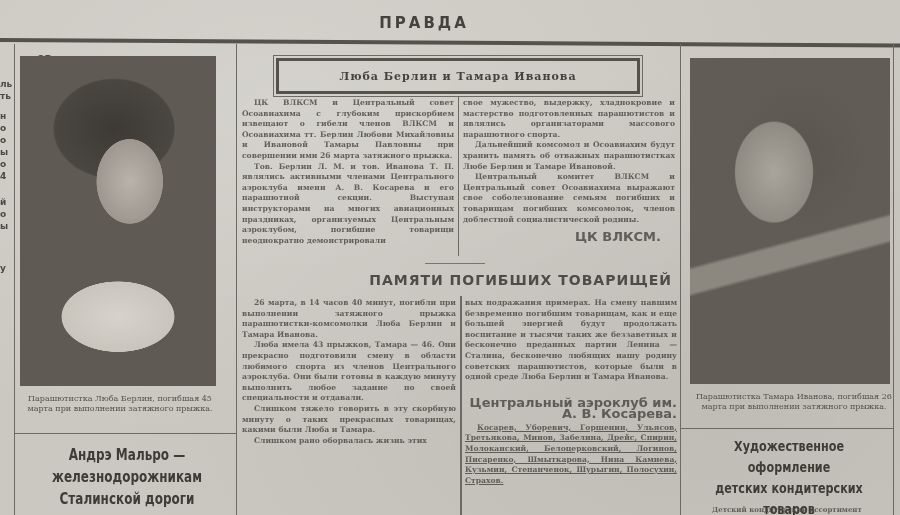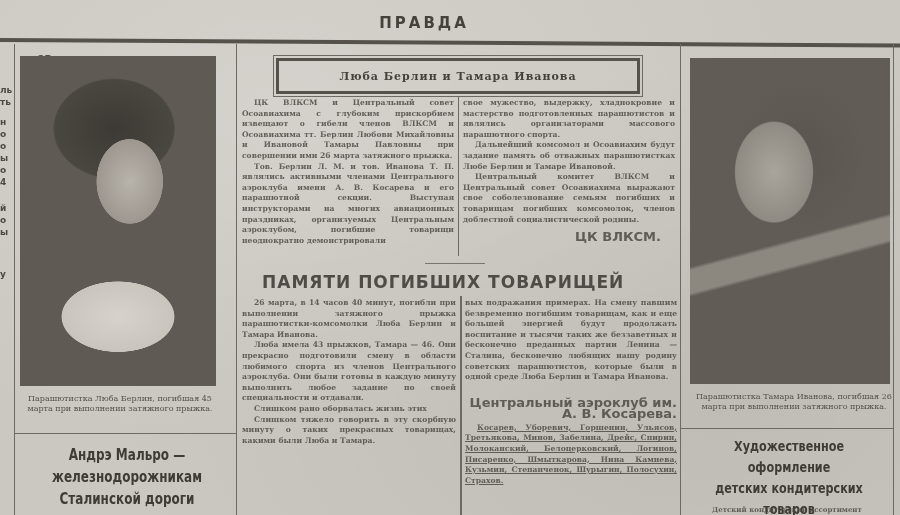--- a/index.html
+++ b/index.html
@@ -60,22 +60,22 @@
     font-family:"DejaVu Serif", serif; font-weight:bold; font-size:11px; color:#45413c;
     letter-spacing:1px;
   }
   .col {
     position:absolute; font-size:7.6px; line-height:10.6px; text-align:justify; color:#4a4641;
     font-weight:bold; opacity:0.82;
   }
   .col p { margin:0; text-indent:12px; }
   .sign { text-align:right; font-weight:bold; font-family:"DejaVu Sans", sans-serif; font-size:13px; line-height:11px; }
   .headline2 {
-    position:absolute; left:262px; top:272px; width:410px; text-align:left;
-    font-family:"DejaVu Sans", sans-serif; font-size:17px; font-weight:bold; letter-spacing:1px; color:#4f4b46;
+    position:absolute; left:262px; top:272px; width:410px; text-align:right;
+    font-family:"DejaVu Sans", sans-serif; font-size:14px; font-weight:bold; letter-spacing:1px; color:#4f4b46;
   }
   .short-rule { position:absolute; left:425px; top:263px; width:60px; height:1px; background:#7a766f; }
   .sub-headline {
     position:absolute; text-align:center; font-family:"DejaVu Sans", sans-serif;
     font-weight:bold; color:#3f3b36; transform:scaleX(0.8);
   }
 </style>
 </head>
 <body>
 
@@ -88,21 +88,21 @@
 <div class="vline" style="left:236px; top:44px; height:471px;"></div>
 <div class="vline" style="left:458px; top:96px; height:160px;"></div>
 <div class="vline" style="left:460px; top:296px; height:219px; width:2px;"></div>
 <div class="vline" style="left:680px; top:44px; height:471px;"></div>
 <div class="vline" style="left:893px; top:44px; height:471px;"></div>
 <div class="hline" style="left:14px; top:433px; width:222px;"></div>
 <div class="hline" style="left:680px; top:428px; width:213px;"></div>
 
 <div class="left-edge">
   <span style="font-size:11px;margin-left:37px;">ов</span>
-  <span style="margin-top:20px;">ль</span>
+  <span style="margin-top:14px;">ль</span>
   <span>ть</span>
   <span style="margin-top:8px;">н</span>
   <span>о</span>
   <span>о</span>
   <span>ы</span>
   <span>о</span>
   <span>4</span>
   <span style="margin-top:14px;">й</span>
   <span>о</span>
   <span>ы</span>
@@ -116,33 +116,33 @@
 <div class="caption" style="left:696px; top:392px; width:196px;">Парашютистка Тамара Иванова, погибшая 26 марта при выполнении затяжного прыжка.</div>
 
 <div class="headline-box">Люба Берлин и Тамара Иванова</div>
 
 <div class="col" style="left:242px; top:98px; width:212px;">
   <p>ЦК ВЛКСМ и Центральный совет Осоавиахима с глубоким прискорбием извещают о гибели членов ВЛКСМ и Осоавиахима тт. Берлин Любови Михайловны и Ивановой Тамары Павловны при совершении ими 26 марта затяжного прыжка.</p>
   <p>Тов. Берлин Л. М. и тов. Иванова Т. П. являлись активными членами Центрального аэроклуба имени А. В. Косарева и его парашютной секции. Выступая инструкторами на многих авиационных праздниках, организуемых Центральным аэроклубом, погибшие товарищи неоднократно демонстрировали</p>
 </div>
 <div class="col" style="left:463px; top:98px; width:212px;">
   <p style="text-indent:0">свое мужество, выдержку, хладнокровие и мастерство подготовленных парашютистов и являлись организаторами массового парашютного спорта.</p>
-  <p>Дальнейший комсомол и Осоавиахим будут задание память об отважных парашютистках Любе Берлин и Тамаре Ивановой.</p>
+  <p>Дальнейший комсомол и Осоавиахим будут хранить память об отважных парашютистках Любе Берлин и Тамаре Ивановой.</p>
   <p>Центральный комитет ВЛКСМ и Центральный совет Осоавиахима выражают свое соболезнование семьям погибших и товарищам погибших комсомолок, членов доблестной социалистической родины.</p>
   <div class="sign" style="margin-top:6px; padding-right:14px;">ЦК ВЛКСМ.</div>
 </div>
 
 <div class="short-rule"></div>
 <div class="headline2">ПАМЯТИ ПОГИБШИХ ТОВАРИЩЕЙ</div>
 
 <div class="col" style="left:242px; top:298px; width:214px;">
   <p>26 марта, в 14 часов 40 минут, погибли при выполнении затяжного прыжка парашютистки-комсомолки Люба Берлин и Тамара Иванова.</p>
   <p>Люба имела 43 прыжков, Тамара — 46. Они прекрасно подготовили смену в области любимого спорта из членов Центрального аэроклуба. Они были готовы в каждую минуту выполнить любое задание по своей специальности и отдавали.</p>
+  <p>Слишком тяжело говорить в эту скорбную минуту о таких прекрасных товарищах, какими были Люба и Тамара.</p>
   <p>Слишком рано оборвалась жизнь этих</p>
-  <p>Слишком тяжело говорить в эту скорбную минуту о таких прекрасных товарищах, какими были Люба и Тамара.</p>
 </div>
 <div class="col" style="left:465px; top:298px; width:212px;">
   <p style="text-indent:0">вых подражания примерах. На смену павшим безвременно погибшим товарищам, как и еще большей энергией будут продолжать воспитание и тысячи таких же беззаветных и бесконечно преданных партии Ленина — Сталина, бесконечно любящих нашу родину советских парашютистов, которые были в одной среде Люба Берлин и Тамара Иванова.</p>
   <div class="sign" style="margin-top:14px; text-align:right;">Центральный аэроклуб им. А. В. Косарева.</div>
   <p style="margin-top:4px;text-decoration:underline;">Косарев, Уборевич, Горшенин, Ульясов, Третьякова, Минов, Забелина, Дрейс, Спирин, Молоканский, Белоцерковский, Логинов, Писаренко, Шмыткарова, Нина Камнева, Кузьмин, Степанченок, Шурыгин, Полосухин, Страхов.</p>
 </div>
 
 <div class="sub-headline" style="left:20px; top:444px; width:214px; font-size:15px; line-height:22px;">
   <div>Андрэ Мальро —</div>
   <div>железнодорожникам</div>

